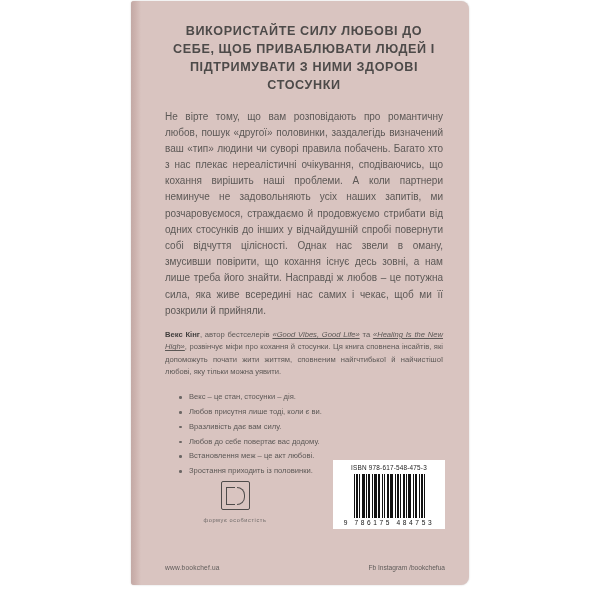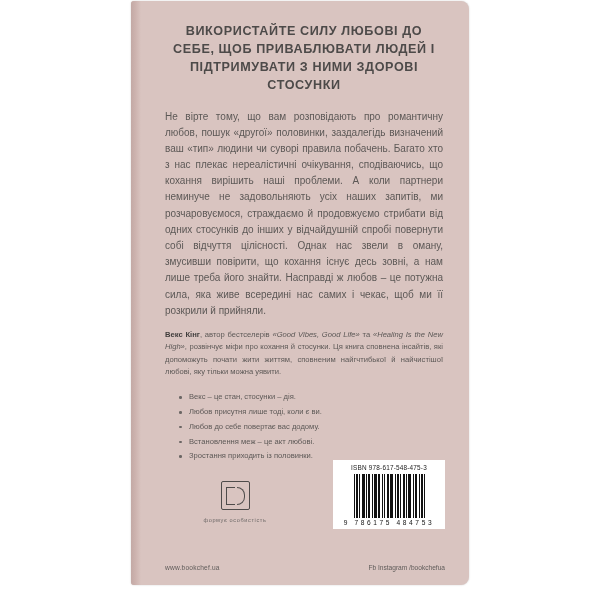--- a/index.html
+++ b/index.html
@@ -67,21 +67,21 @@
     text-align: justify;
   }
   .author-block {
     margin-top: 10px;
     color: #5c5856;
     font-size: 7.6px;
     line-height: 1.62;
     text-align: justify;
   }
   .author-block b { color: #3f3c3b; }
-  .author-block i { font-style: italic; }
+  .author-block i { font-style: italic; text-decoration: underline; }
   .bullets {
     margin: 12px 0 0 0;
     padding: 0;
     list-style: none;
     color: #5c5856;
     font-size: 7.6px;
     line-height: 1.95;
   }
   .bullets li {
     position: relative;
@@ -213,20 +213,21 @@
 
       <div class="body-copy">Не вірте тому, що вам розповідають про романтичну любов, пошук «другої» половинки, заздалегідь визначений ваш «тип» людини чи суворі правила побачень. Багато хто з нас плекає нереалістичні очікування, сподіваючись, що кохання вирішить наші проблеми. А коли партнери неминуче не задовольняють усіх наших запитів, ми розчаровуємося, страждаємо й продовжуємо стрибати від одних стосунків до інших у відчайдушній спробі повернути собі відчуття цілісності. Однак нас звели в оману, змусивши повірити, що кохання існує десь зовні, а нам лише треба його знайти. Насправді ж любов – це потужна сила, яка живе всередині нас самих і чекає, щоб ми її розкрили й прийняли.</div>
 
       <div class="author-block">
         <b>Векс Кінг</b><span>, автор бестселерів </span><i>«Good Vibes, Good Life»</i><span> та </span><i>«Healing Is the New High»</i><span>, розвінчує міфи про кохання й стосунки. Ця книга сповнена інсайтів, які допоможуть почати жити життям, сповненим найгчтибької й найчистішої любові, яку тільки можна уявити.</span>
       </div>
 
       <ul class="bullets">
         <li>Векс – це стан, стосунки – дія.</li>
         <li>Любов присутня лише тоді, коли є ви.</li>
+        <li>Вразливість дає вам силу.</li>
         <li>Любов до себе повертає вас додому.</li>
         <li>Встановлення меж – це акт любові.</li>
         <li>Зростання приходить із половинки.</li>
       </ul>
     </div>
 
     <div class="logo-wrap">
       <div class="logo-mark"></div>
       <div class="logo-tagline">формує особистість</div>
     </div>

